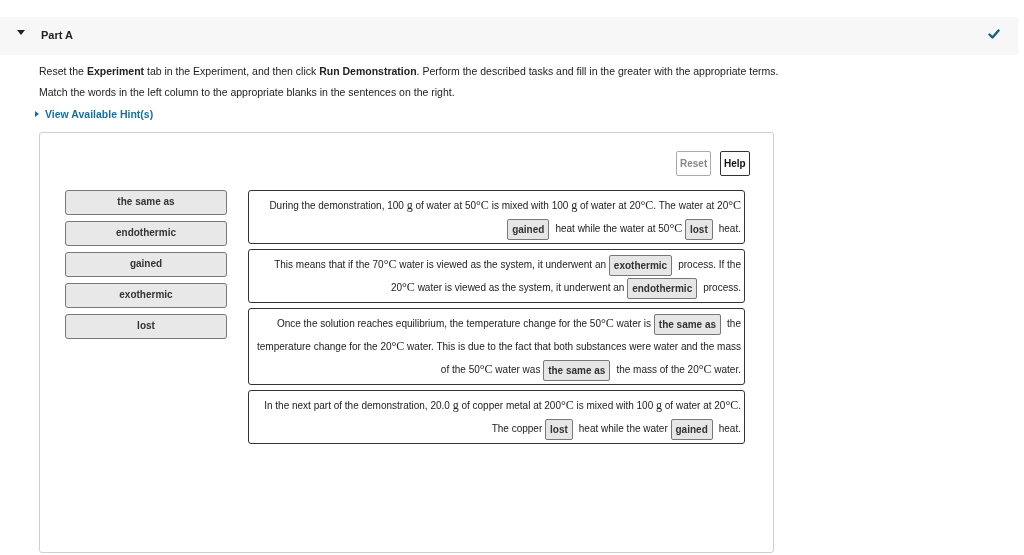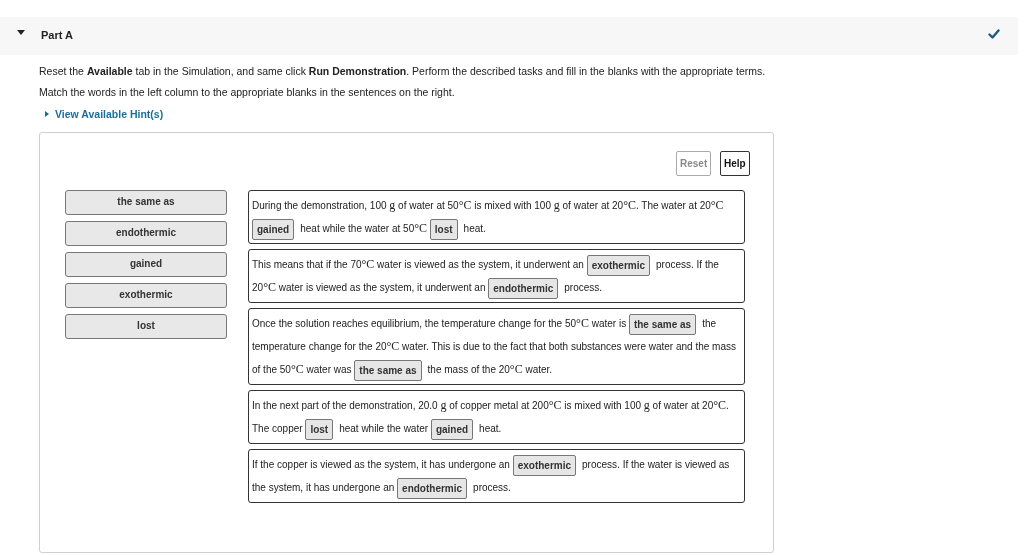--- a/index.html
+++ b/index.html
@@ -10,59 +10,59 @@
                  background: #f7f7f7; text-align: right; }
   .part-caret { position: absolute; left: 17px; top: 13px; width: 0; height: 0;
                 border-left: 4px solid transparent; border-right: 4px solid transparent;
                 border-top: 5px solid #222; }
   .part-title { position: absolute; left: 41px; top: 12px; font-weight: bold; font-size: 11px; color: #222; }
   .check-icon { position: absolute; right: 18px; top: 11px; width: 12px; height: 12px; }
 
   .instr { position: absolute; left: 39px; font-size: 10.5px; color: #222; white-space: nowrap; }
   .instr1 { top: 65px; }
   .instr2 { top: 86px; font-weight: normal; }
-  .hint { position: absolute; left: 45px; top: 108px; font-size: 10.5px; font-weight: bold; color: #1a6f9a; }
+  .hint { position: absolute; left: 35px; top: 108px; font-size: 10.5px; font-weight: bold; color: #1a6f9a; }
   .hint-caret { display: inline-block; width: 0; height: 0; border-top: 3px solid transparent;
                 border-bottom: 3px solid transparent; border-left: 4px solid #1a6f9a; margin-right: 6px;
                 vertical-align: 1px; }
 
   .panel { position: absolute; left: 39px; top: 132px; width: 733px; height: 419px;
            border: 1px solid #cfcfcf; border-radius: 3px; background: #fff; }
 
   .btn-small { position: absolute; top: 18px; height: 25px; padding: 0 3px; font-size: 10px;
                font-weight: bold; border: 1px solid #888; border-radius: 2px; background: #fff;
                line-height: 16px; font-family: "Liberation Sans", sans-serif; cursor: pointer; }
   .btn-reset { left: 636px; color: #888; border-color: #aaa; }
   .btn-help { left: 680px; color: #111; border-color: #333; }
 
   .word-bank { position: absolute; left: 25px; top: 57px; width: 162px; }
   .word { width: 160px; height: 23px; margin-bottom: 6px; background: #e8e8e8; border: 1px solid #777;
           border-radius: 3px; text-align: center; line-height: 22px; font-weight: bold; font-size: 10px;
           color: #333; cursor: grab; }
 
   .sentences { position: absolute; left: 208px; top: 57px; width: 497px; }
   .sentence { border: 1.5px solid #333; border-radius: 3px; padding: 3px 3px 3px 3px;
-              margin-bottom: 5px; font-size: 10px; line-height: 23px; color: #222; background: #fff; }
+              margin-bottom: 5px; font-size: 10px; line-height: 23px; color: #222; background: #fff; text-align: right; }
   .sentence .deg { font-family: "Liberation Serif", serif; font-size: 12px; }
   .blank { display: inline-block; background: #e6e6e6; border: 1px solid #777; border-radius: 2px;
            font-weight: bold; padding: 0 4px; line-height: 19px; height: 19px; margin-right: 6px;
            color: #333; cursor: pointer; vertical-align: middle; }
 </style>
 </head>
 <body>
 
 <div class="part-header">
   <span class="part-caret"></span>
   <span class="part-title">Part A</span>
   <svg class="check-icon" viewBox="0 0 12 12">
     <path d="M1.5 6.5 L4.5 9.5 L10.5 2.5" stroke="#1a5f7a" stroke-width="2.4" fill="none" stroke-linecap="round" stroke-linejoin="round"></path>
   </svg>
 </div>
 
-<div class="instr instr1"><span>Reset the </span><b>Available</b><span> tab in the Simulation, and same click </span><b>Run Demonstration</b><span>. Perform the described tasks and fill in the blanks with the appropriate terms.</span></div>
+<div class="instr instr1"><span>Reset the </span><b>Experiment</b><span> tab in the Experiment, and then click </span><b>Run Demonstration</b><span>. Perform the described tasks and fill in the greater with the appropriate terms.</span></div>
 <div class="instr instr2">Match the words in the left column to the appropriate blanks in the sentences on the right.</div>
 <div class="hint"><span class="hint-caret"></span><span>View Available Hint(s)</span></div>
 
 <div class="panel">
   <button class="btn-small btn-reset">Reset</button>
   <button class="btn-small btn-help">Help</button>
 
   <div class="word-bank">
     <div class="word">the same as</div>
     <div class="word">endothermic</div>
@@ -79,17 +79,14 @@
     </div>
     <div class="sentence">
       <span>This means that if the 70</span><span class="deg">°C</span><span> water is viewed as the system, it underwent an </span><span class="blank">exothermic</span><span>process. If the 20</span><span class="deg">°C</span><span> water is viewed as the system, it underwent an </span><span class="blank">endothermic</span><span>process.</span>
     </div>
     <div class="sentence">
       <span>Once the solution reaches equilibrium, the temperature change for the 50</span><span class="deg">°C</span><span> water is </span><span class="blank">the same as</span><span>the temperature change for the 20</span><span class="deg">°C</span><span> water. This is due to the fact that both substances were water and the mass of the 50</span><span class="deg">°C</span><span> water was </span><span class="blank">the same as</span><span>the mass of the 20</span><span class="deg">°C</span><span> water.</span>
     </div>
     <div class="sentence">
       <span>In the next part of the demonstration, 20.0 </span><span class="deg">g</span><span> of copper metal at 200</span><span class="deg">°C</span><span> is mixed with 100 </span><span class="deg">g</span><span> of water at 20</span><span class="deg">°C</span><span>. The copper </span><span class="blank">lost</span><span>heat while the water </span><span class="blank">gained</span><span>heat.</span>
     </div>
-    <div class="sentence">
-      <span>If the copper is viewed as the system, it has undergone an </span><span class="blank">exothermic</span><span>process. If the water is viewed as the system, it has undergone an </span><span class="blank">endothermic</span><span>process.</span>
-    </div>
   </div>
 </div>
 
 </body></html>

